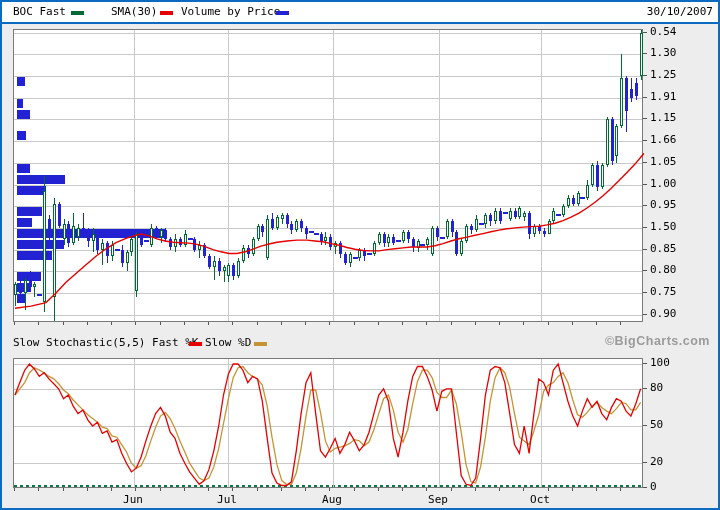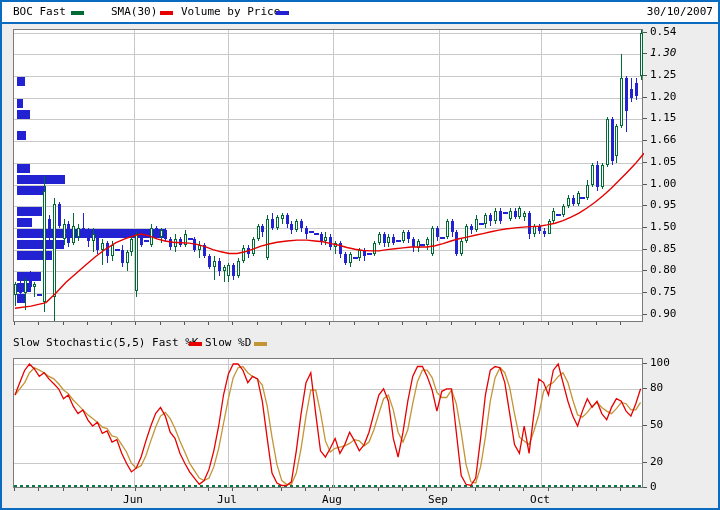--- a/index.html
+++ b/index.html
@@ -332,20 +332,21 @@
       <div class="body-up" style="left: 625.6px; top: 2.6px; width: 3px; height: 43.4px;"></div>
       <svg width="630" height="293" class="svgabs">
         <polyline points="1.0,278.2 17.0,276.1 32.0,272.6 42.0,263.0 52.0,252.2 62.0,243.5 72.0,234.8 82.0,226.2 92.0,218.8 102.0,212.7 112.0,208.4 120.0,205.8 127.0,204.0 135.0,205.8 143.0,208.8 151.0,211.0 159.0,212.3 167.0,212.7 175.0,213.1 183.0,214.4 191.0,216.6 199.0,219.6 207.0,221.8 215.0,223.5 223.0,223.5 231.0,221.8 239.0,219.2 247.0,216.2 255.0,214.0 263.0,212.3 273.0,211.0 283.0,210.1 293.0,210.1 301.0,211.0 309.0,211.8 317.0,213.6 325.0,215.3 333.0,217.5 341.0,219.2 349.0,220.5 357.0,220.9 365.0,220.9 373.0,219.6 381.0,218.8 389.0,217.9 397.0,217.0 405.0,217.0 413.0,217.0 421.0,215.7 429.0,213.6 437.0,211.0 445.0,208.8 453.0,207.1 461.0,205.3 469.0,203.6 477.0,201.8 485.0,200.1 493.0,198.8 501.0,197.9 509.0,197.1 517.0,196.6 525.0,196.2 533.0,194.9 541.0,193.2 549.0,190.6 557.0,187.1 565.0,183.2 573.0,178.0 581.0,172.3 589.0,165.8 597.0,158.4 605.0,150.6 613.0,142.4 621.0,134.1 630.0,123.3" fill="none" stroke="#e60000" stroke-width="1.4"></polyline>
       </svg>
     </div>
 
   <span class="slegend" style="left:13px">Slow Stochastic(5,5) Fast %K</span>
   <span class="sdash" style="left: 189px; background: rgb(230, 0, 0);"></span>
   <span class="slegend" style="left:205px">Slow %D</span>
   <span class="sdash" style="left: 254px; background: rgb(196, 148, 52);"></span>
+  <span class="watermark">©BigCharts.com</span>
 
   <div class="plot" id="stoch-plot" style="left:13px;top:358px;width:630px;height:130px">
     <div class="zeroline"></div>
   <div class="gridh" style="top: 5px;"></div>
       <div class="gridh" style="top: 29.8px;"></div>
       <div class="gridh" style="top: 67px;"></div>
       <div class="gridh" style="top: 104.2px;"></div>
       <div class="gridv" style="left: 120px;"></div>
       <div class="gridv" style="left: 214px;"></div>
       <div class="gridv" style="left: 319px;"></div>
@@ -353,25 +354,25 @@
       <div class="gridv" style="left: 527px;"></div>
       <svg width="630" height="130" class="svgabs">
         <polyline points="1.0,36.0 5.8,29.8 10.7,23.6 15.5,13.7 20.4,8.7 25.3,11.2 30.1,13.7 34.9,17.4 39.8,19.9 44.6,24.8 49.5,31.0 54.3,34.8 59.2,41.0 64.0,45.9 68.9,50.9 73.8,55.8 78.6,59.6 83.4,63.3 88.3,68.2 93.1,69.5 98.0,76.9 102.8,78.2 107.7,85.6 112.5,93.0 117.4,104.2 122.2,109.2 127.1,106.7 131.9,96.8 136.8,81.9 141.6,68.2 146.5,57.1 151.3,53.4 156.2,59.6 161.0,69.5 165.9,81.9 170.8,93.0 175.6,104.2 180.4,111.6 185.3,119.1 190.1,121.6 195.0,119.1 199.8,107.9 204.7,89.3 209.5,64.5 214.4,39.7 219.2,18.6 224.1,8.7 228.9,7.5 233.8,13.7 238.6,17.4 243.5,19.9 248.3,26.1 253.2,47.2 258.0,78.2 262.9,105.4 267.8,121.6 272.6,125.3 277.4,125.3 282.3,114.1 287.1,89.3 292.0,57.1 296.8,31.0 301.7,31.0 306.5,53.4 311.4,81.9 316.3,93.0 321.1,89.3 325.9,88.1 330.8,86.8 335.6,84.4 340.5,80.6 345.3,81.9 350.2,86.8 355.0,83.1 359.9,70.7 364.8,54.6 369.6,39.7 374.4,36.0 379.3,50.9 384.1,73.2 389.0,83.1 393.8,70.7 398.7,44.7 403.5,22.4 408.4,11.2 413.2,11.2 418.1,18.6 422.9,33.5 427.8,38.5 432.6,38.5 437.5,31.0 442.3,44.7 447.2,73.2 452.0,105.4 456.9,122.8 461.7,124.0 466.6,107.9 471.4,78.2 476.3,42.2 481.1,18.6 486.0,8.7 490.8,13.7 495.7,28.6 500.5,54.6 505.4,78.2 510.2,81.9 515.1,85.6 519.9,72.0 524.8,55.8 529.6,32.3 534.5,26.1 539.3,23.6 544.2,17.4 549.0,13.7 553.9,23.6 558.8,41.0 563.6,55.8 568.4,58.3 573.3,53.4 578.1,47.2 583.0,43.4 587.8,48.4 592.7,52.1 597.5,54.6 602.4,49.6 607.3,43.4 612.1,44.7 616.9,50.9 621.8,50.9 626.6,43.4" fill="none" stroke="#c49434" stroke-width="1.3"></polyline>
         <polyline points="1.0,36.0 5.8,23.6 10.7,11.2 15.5,5.0 20.4,10.0 25.3,17.4 30.1,13.7 34.9,19.9 39.8,24.8 44.6,29.8 49.5,39.7 54.3,36.0 59.2,47.2 64.0,54.6 68.9,50.9 73.8,60.8 78.6,67.0 83.4,63.3 88.3,74.4 93.1,72.0 98.0,83.1 102.8,80.6 107.7,94.3 112.5,104.2 117.4,112.9 122.2,109.2 127.1,98.0 131.9,81.9 136.8,67.0 141.6,54.6 146.5,48.4 151.3,57.1 156.2,73.2 161.0,79.4 165.9,94.3 170.8,104.2 175.6,112.9 180.4,119.1 185.3,125.3 190.1,121.6 195.0,110.4 199.8,91.8 204.7,67.0 209.5,36.0 214.4,14.9 219.2,5.0 224.1,5.0 228.9,11.2 233.8,23.6 238.6,17.4 243.5,19.9 248.3,42.2 253.2,79.4 258.0,114.1 262.9,124.0 267.8,126.5 272.6,126.5 277.4,122.8 282.3,91.8 287.1,54.6 292.0,23.6 296.8,13.7 301.7,54.6 306.5,91.8 311.4,98.0 316.3,89.3 321.1,79.4 325.9,94.3 330.8,85.6 335.6,73.2 340.5,81.9 345.3,91.8 350.2,85.6 355.0,73.2 359.9,54.6 364.8,36.0 369.6,29.8 374.4,42.2 379.3,79.4 384.1,98.0 389.0,73.2 393.8,42.2 398.7,17.4 403.5,7.5 408.4,7.5 413.2,17.4 418.1,31.0 422.9,52.1 427.8,32.3 432.6,29.8 437.5,29.8 442.3,73.2 447.2,116.6 452.0,125.3 456.9,126.5 461.7,119.1 466.6,79.4 471.4,36.0 476.3,11.2 481.1,7.5 486.0,8.7 490.8,23.6 495.7,54.6 500.5,85.6 505.4,94.3 510.2,67.0 515.1,94.3 519.9,54.6 524.8,19.9 529.6,23.6 534.5,36.0 539.3,11.2 544.2,5.0 549.0,23.6 553.9,42.2 558.8,57.1 563.6,67.0 568.4,52.1 573.3,39.7 578.1,48.4 583.0,42.2 587.8,54.6 592.7,60.8 597.5,48.4 602.4,39.7 607.3,42.2 612.1,52.1 616.9,57.1 621.8,44.7 626.6,29.8" fill="none" stroke="#e60000" stroke-width="1.3"></polyline>
       </svg>
     </div>
 
   <div id="axes">
       <div class="ylab" style="top: 24.6px;">0.54</div>
       <div class="ytick" style="left: 643px; top: 31.6px;"></div>
-      <div class="ylab" style="top: 46.3px; font-style: italic;">1.30</div>
+      <div class="ylab" style="top: 46.3px;">1.30</div>
       <div class="ytick" style="left: 643px; top: 53.3px;"></div>
       <div class="ylab" style="top: 68px;">1.25</div>
       <div class="ytick" style="left: 643px; top: 75px;"></div>
-      <div class="ylab" style="top: 89.7px;">1.20</div>
+      <div class="ylab" style="top: 89.7px;">1.91</div>
       <div class="ytick" style="left: 643px; top: 96.7px;"></div>
       <div class="ylab" style="top: 111.4px;">1.15</div>
       <div class="ytick" style="left: 643px; top: 118.4px;"></div>
       <div class="ylab" style="top: 133.1px;">1.66</div>
       <div class="ytick" style="left: 643px; top: 140.1px;"></div>
       <div class="ylab" style="top: 154.8px;">1.05</div>
       <div class="ytick" style="left: 643px; top: 161.8px;"></div>
       <div class="ylab" style="top: 176.5px;">1.00</div>
       <div class="ytick" style="left: 643px; top: 183.5px;"></div>
       <div class="ylab" style="top: 198.2px;">0.95</div>

